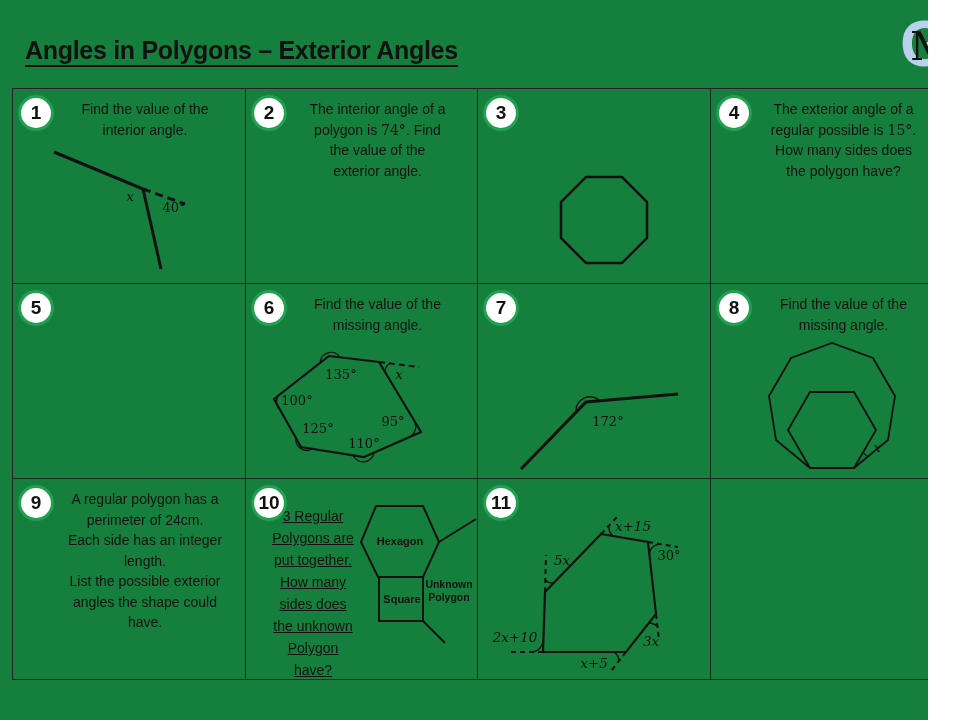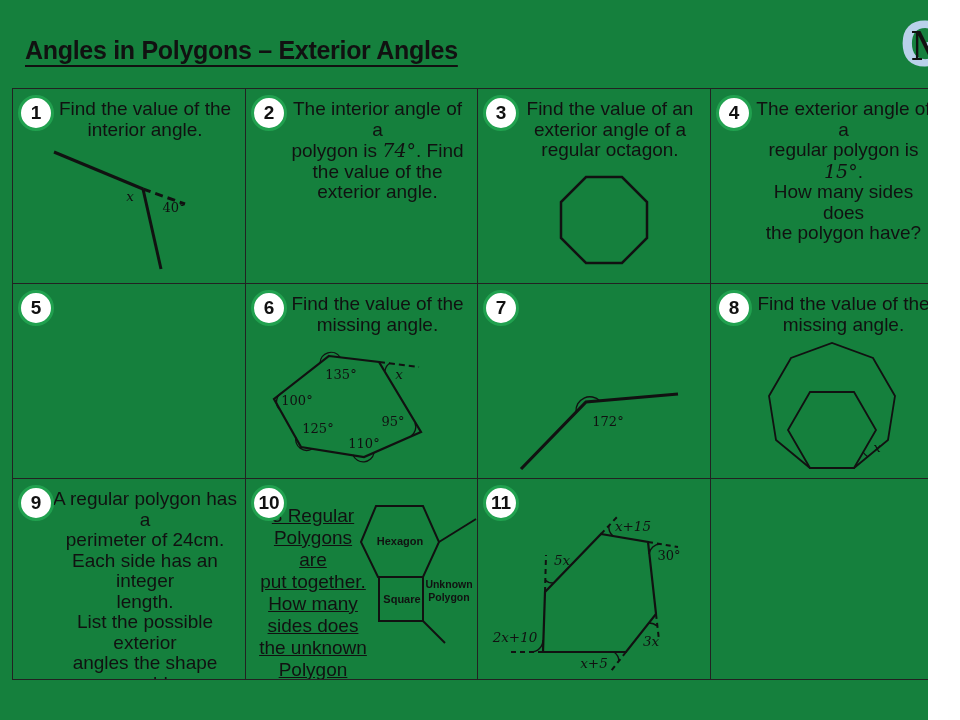--- a/index.html
+++ b/index.html
@@ -16,25 +16,25 @@
         display:grid;grid-template-columns:233px 232px 233px 233px;grid-template-rows:195px 195px 200px;
         box-sizing:border-box;}
   .cell{position:relative;border-right:1.5px solid #222;border-bottom:1.5px solid #222;
         box-sizing:border-box;overflow:hidden;}
   .cell.last-col{border-right:none;}
   .cell.last-row{border-bottom:none;}
   .qnum{position:absolute;left:5px;top:6px;width:30px;height:30px;border:3.5px solid #21a14f;
         border-radius:50%;background:#fff;display:flex;align-items:center;justify-content:center;
         font-size:19px;font-weight:bold;z-index:3;}
   .qtext{position:relative;z-index:2;padding:10px 8px 0 40px;text-align:center;
-         font-size:19px;line-height:20.5px;}
+         font-size:14px;line-height:20.5px;}
   .qtext.narrow{width:110px;padding:26px 0 0 12px;line-height:22px;text-decoration:underline;}
   .seg-b{font-weight:bold;}
   .seg-i{font-family:"DejaVu Serif",serif;font-style:italic;}
-  .seg-m{font-family:"DejaVu Serif",serif;font-style:italic;}
+  .seg-m{font-family:"DejaVu Serif",serif;}
   svg.diag{position:absolute;left:0;top:0;z-index:1;}
   .dlab{font-family:"DejaVu Serif",serif;font-size:13px;fill:#111;}
   .ilab{font-family:"DejaVu Serif",serif;font-style:italic;font-size:13.5px;fill:#111;}
   .plab{font-family:"Liberation Sans",sans-serif;font-weight:bold;font-size:11px;fill:#111;}
   .plab2{font-family:"Liberation Sans",sans-serif;font-weight:bold;font-size:10.5px;fill:#111;}
   .stroke{stroke:#111;fill:none;}
 </style>
 </head>
 <body>
 
@@ -61,29 +61,28 @@
       </svg>
     </div>
 
     <div class="cell">
       <div class="qnum">2</div>
       <div class="qtext"><span>The interior angle of a</span><br><span>polygon is </span><span class="seg-m">74°</span><span>. Find</span><br><span>the value of the</span><br><span>exterior angle.</span></div>
     </div>
 
     <div class="cell">
       <div class="qnum">3</div>
-      <div class="qtext"><span>Find the value of an</span><br><span>exterior angle of a</span><br><span>regular octagon.</span></div>
       <svg class="diag" width="233" height="195" viewBox="0 0 233 195">
         <polygon class="stroke" stroke-width="2.5" points="108,88 144,88 169,113 169,149 144,174 108,174 83,149 83,113"></polygon>
       </svg>
     </div>
 
     <div class="cell last-col">
       <div class="qnum">4</div>
-      <div class="qtext"><span>The exterior angle of a</span><br><span>regular polygon is </span><span class="seg-m">15°</span><span>.</span><br><span>How many sides does</span><br><span>the polygon have?</span></div>
+      <div class="qtext"><span>The exterior angle of a</span><br><span>regular possible is </span><span class="seg-m">15°</span><span>.</span><br><span>How many sides does</span><br><span>the polygon have?</span></div>
     </div>
 
     <div class="cell">
       <div class="qnum">5</div>
     </div>
 
     <div class="cell">
       <div class="qnum">6</div>
       <div class="qtext"><span>Find the value of the</span><br><span>missing angle.</span></div>
       <svg class="diag" width="232" height="195" viewBox="0 0 232 195">

